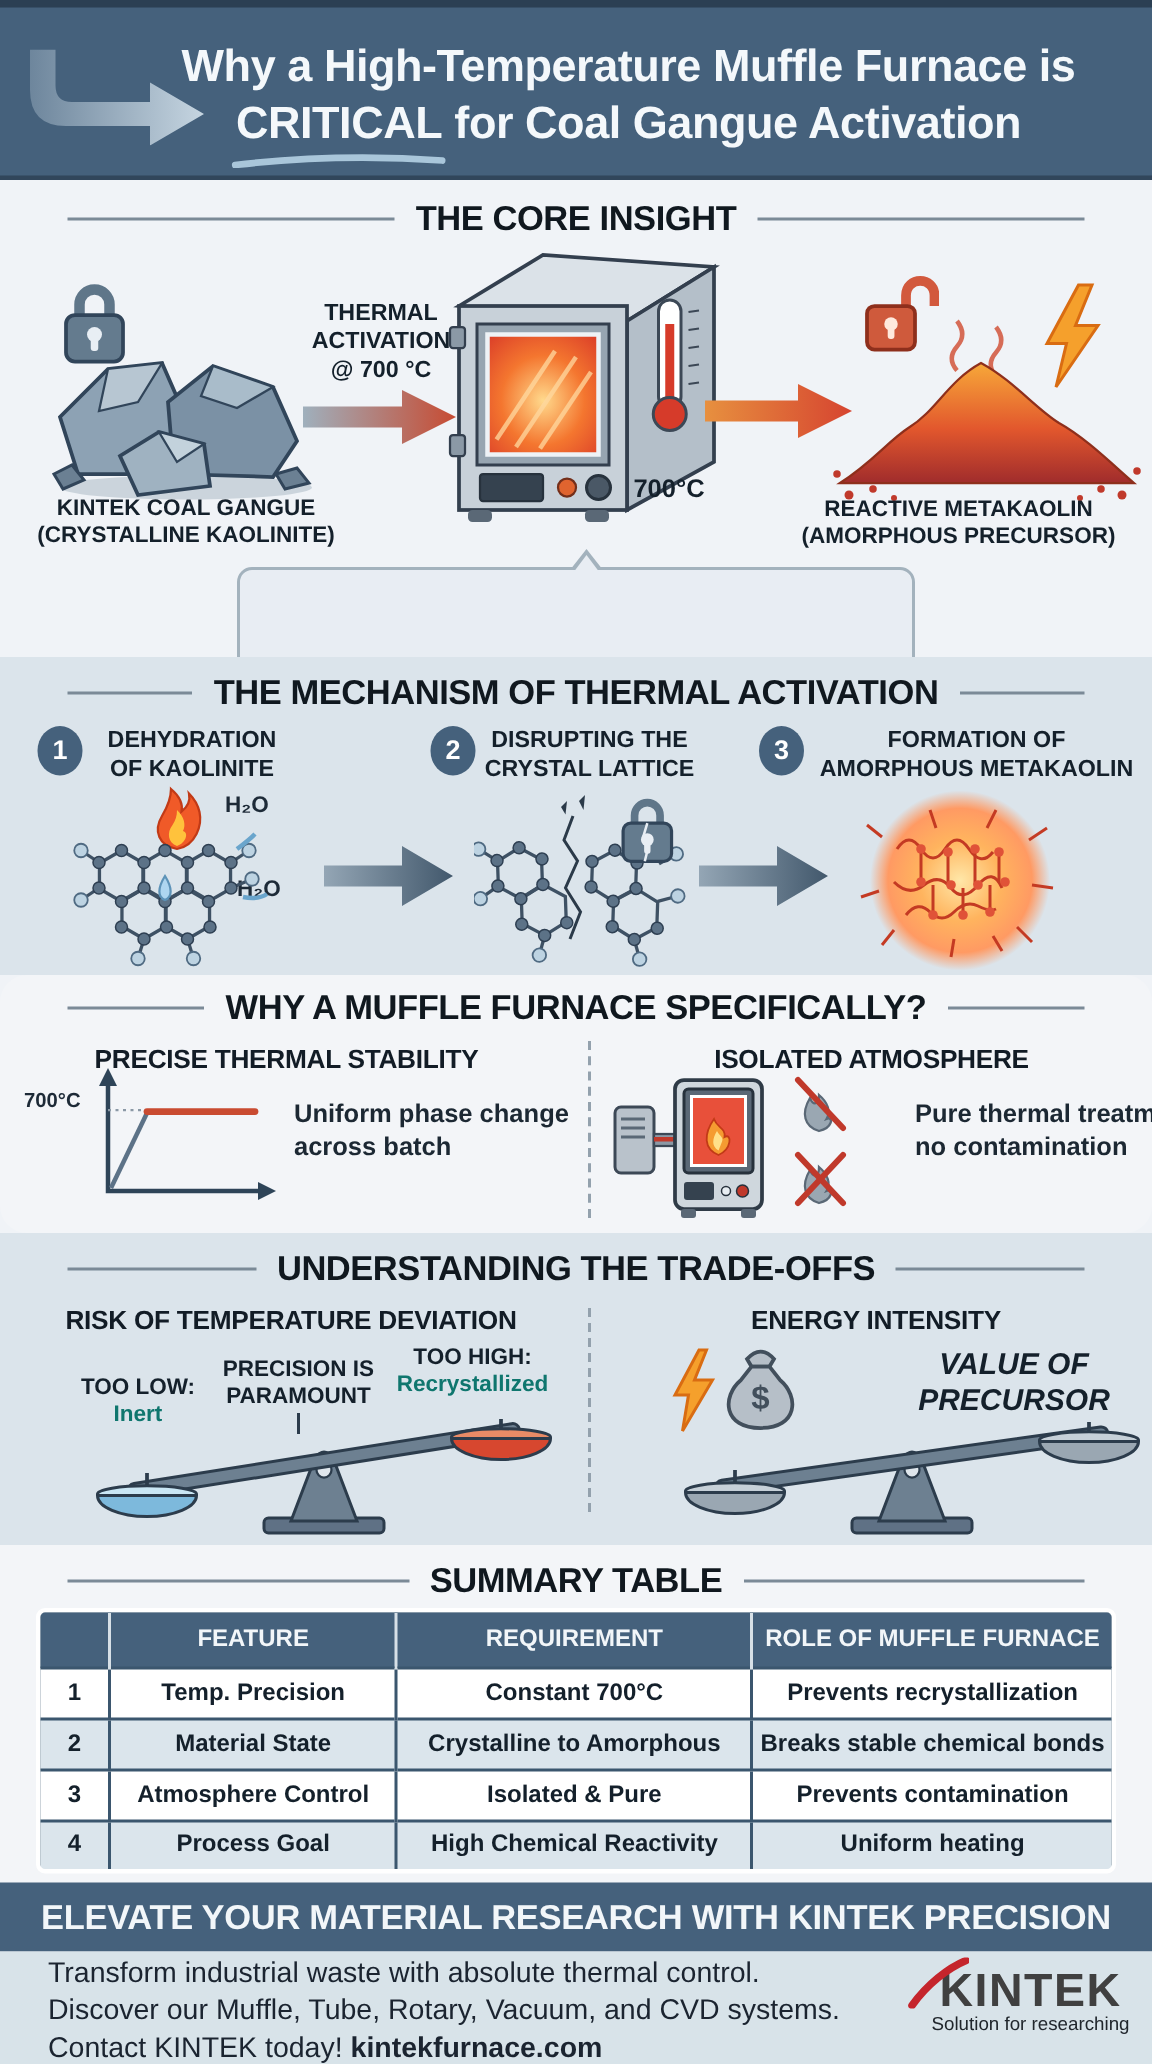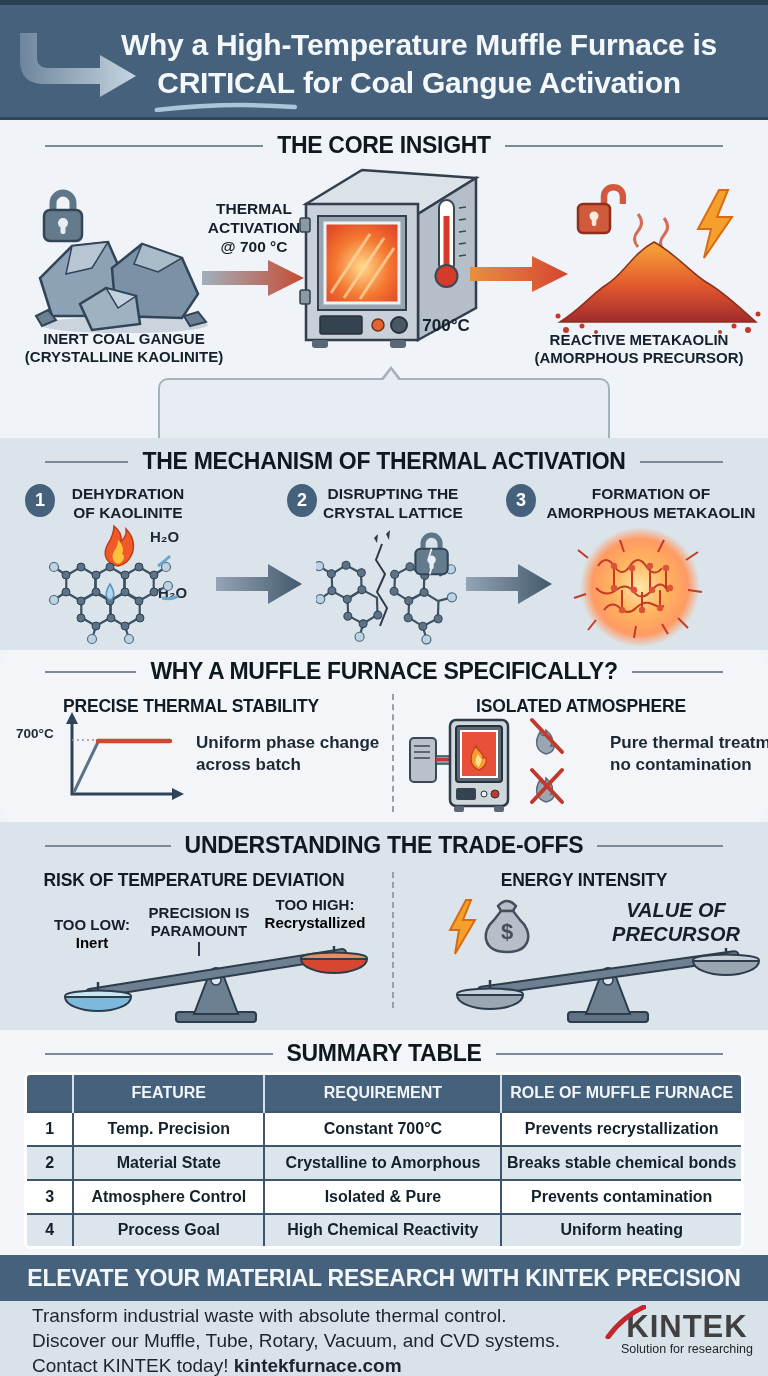--- a/index.html
+++ b/index.html
@@ -47,21 +47,21 @@
   .badge { width:30px; height:33px; border-radius:50%; background:#45617c; color:#fff;
            display:flex; align-items:center; justify-content:center; font-size:18px; font-weight:800; }
   .step-lbl { font-size:15.5px; font-weight:800; color:#14202b; text-align:center; line-height:1.2; }
   .h2o { font-size:15px; font-weight:700; color:#1d2a37; }
 
   
   .col-title { font-size:17.5px; font-weight:800; color:#121c26; text-align:center; letter-spacing:-0.2px; }
   .vdash { border-left:2px dashed #93a1ad; }
   .axis-lbl { font-size:13.5px; font-weight:700; color:#1d2a37; }
   .small-lbl { font-size:15px; font-weight:800; color:#14202b; text-align:center; line-height:1.2; }
-  .small-val { font-size:15px; font-weight:600; color:#000000; text-align:center; }
+  .small-val { font-size:15px; font-weight:600; color:#0f766e; text-align:center; }
   .ptr-line { width:2px; height:14px; background:#2c3c4c; margin:2px auto 0; }
 
   
   table.sum { border-collapse:collapse; width:720px; border:3px solid #3b566e; border-radius:6px; overflow:hidden;
               background:#fff; font-size:16px; color:#14202b; }
   .sum th { background:#45617c; color:#f2f6f9; font-weight:700; height:38px; border-left:2px solid #d7e0e7;text-align:center; }
   .sum th:first-child { border-left:none; width:48px; }
   .sum td { height:34px; text-align:center; font-weight:700; border-top:2px solid #3b566e; border-left:2px solid #3b566e; }
   .sum td:first-child { border-left:none; }
   .sum tr.alt td { background:#dbe5ec; }
@@ -124,21 +124,21 @@
         <polygon points="42,28 78,24 62,50 36,56" fill="#b7c6d2" stroke="#31455a" stroke-width="1.5"></polygon>
         <polygon points="86,98 82,50 112,26 152,40 168,76 152,100" fill="#7b91a5" stroke="#31455a" stroke-width="2.5"></polygon>
         <polygon points="112,26 152,40 128,54 104,46" fill="#a9bcca" stroke="#31455a" stroke-width="1.5"></polygon>
         <polygon points="62,112 50,86 76,70 106,78 110,106" fill="#9fb2c1" stroke="#31455a" stroke-width="2.5"></polygon>
         <polygon points="76,70 106,78 88,90" fill="#c3d2dc" stroke="#31455a" stroke-width="1.5"></polygon>
         <polygon points="12,108 6,98 18,92 26,102" fill="#6b8093" stroke="#31455a" stroke-width="2"></polygon>
         <polygon points="160,108 154,98 168,94 176,104" fill="#6b8093" stroke="#31455a" stroke-width="2"></polygon>
       </svg>
     </span>
 
-    <div class="abs lbl pre" style="left:8px; top:210px; width:232px; font-size:15px;">INERT COAL GANGUE
+    <div class="abs lbl pre" style="left:8px; top:210px; width:232px; font-size:15px;">KINTEK COAL GANGUE
 (CRYSTALLINE KAOLINITE)</div>
 
     <div class="abs lbl pre" style="left:196px; top:80px; width:116px; font-size:15.5px;">THERMAL
 ACTIVATION
 @ 700 °C</div>
 
     <span class="abs" style="left:202px; top:140px;">
       <svg width="104" height="36" viewBox="0 0 104 36">
         <defs>
             <linearGradient id="al" x1="0" y1="0" x2="1" y2="0">

